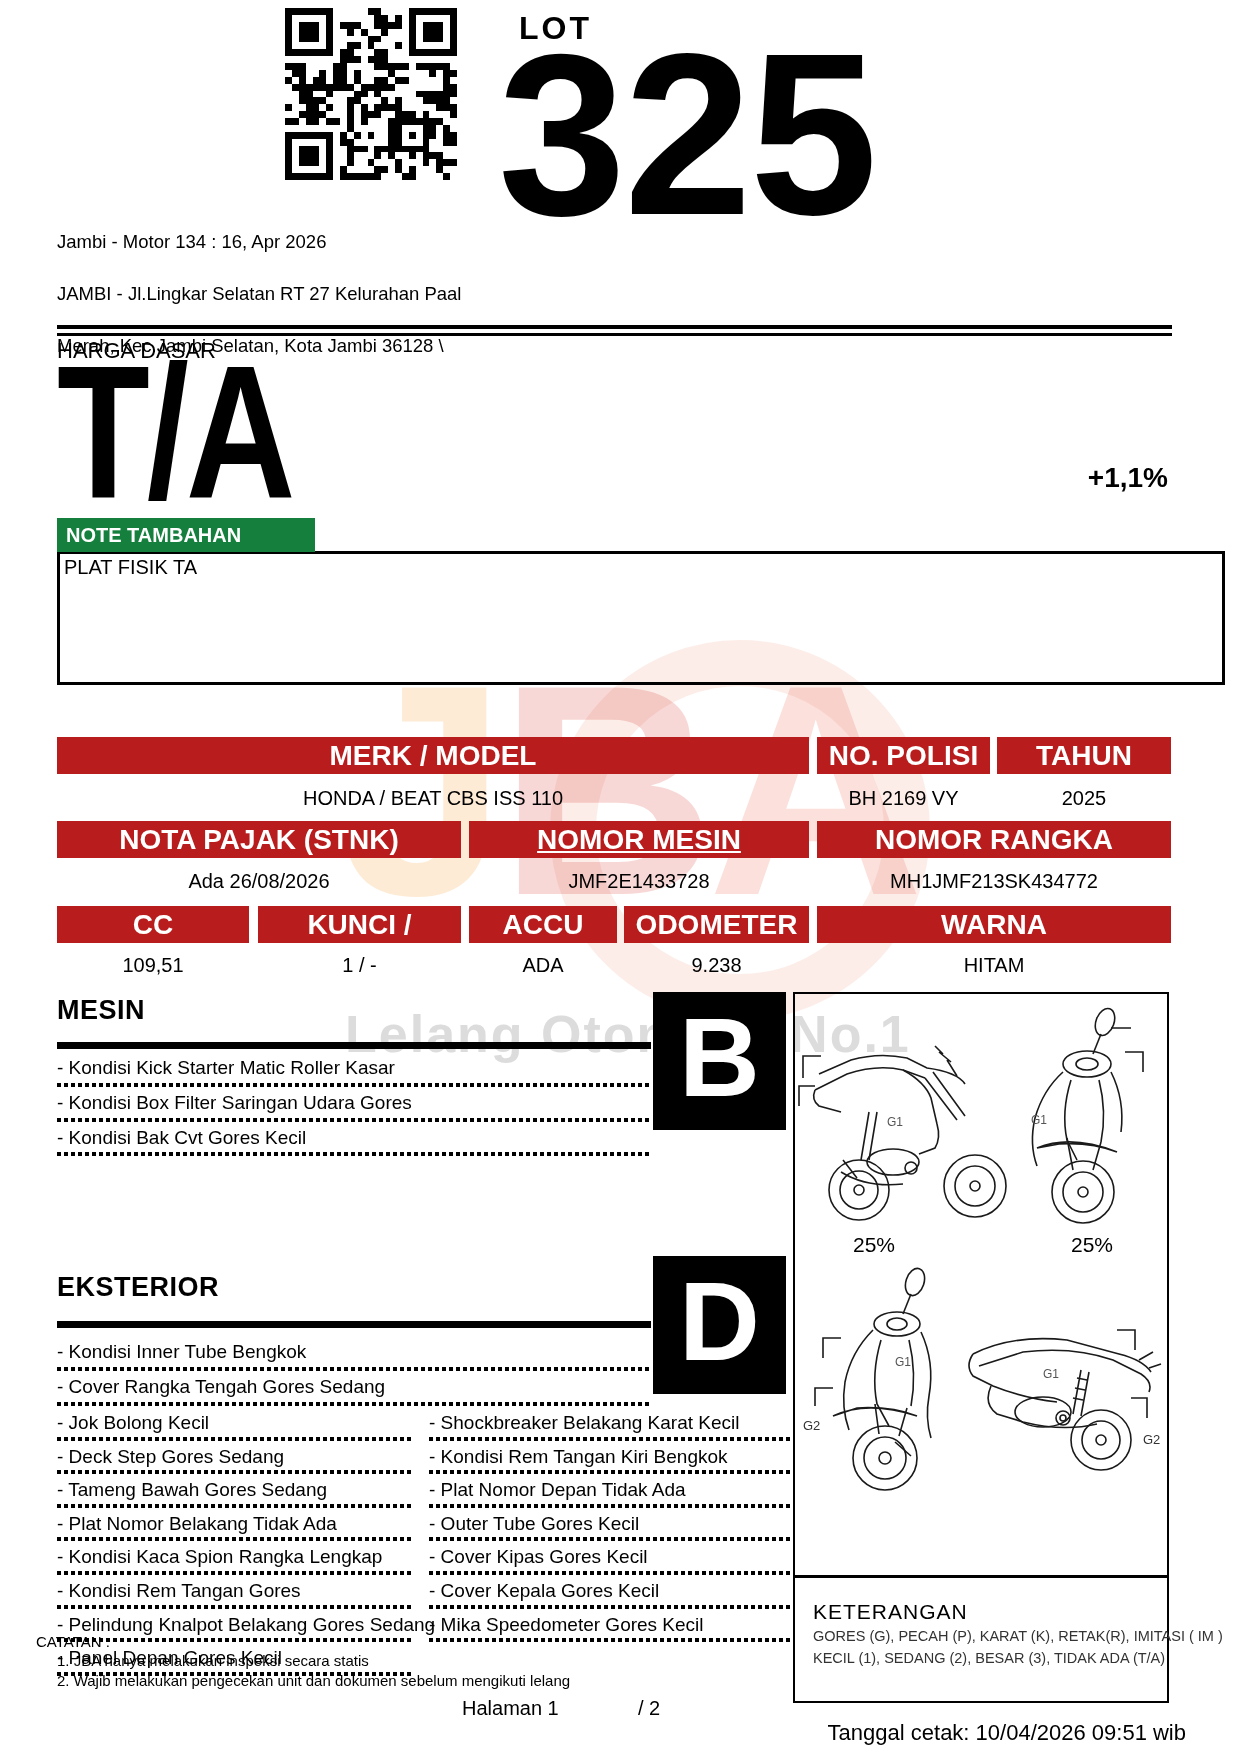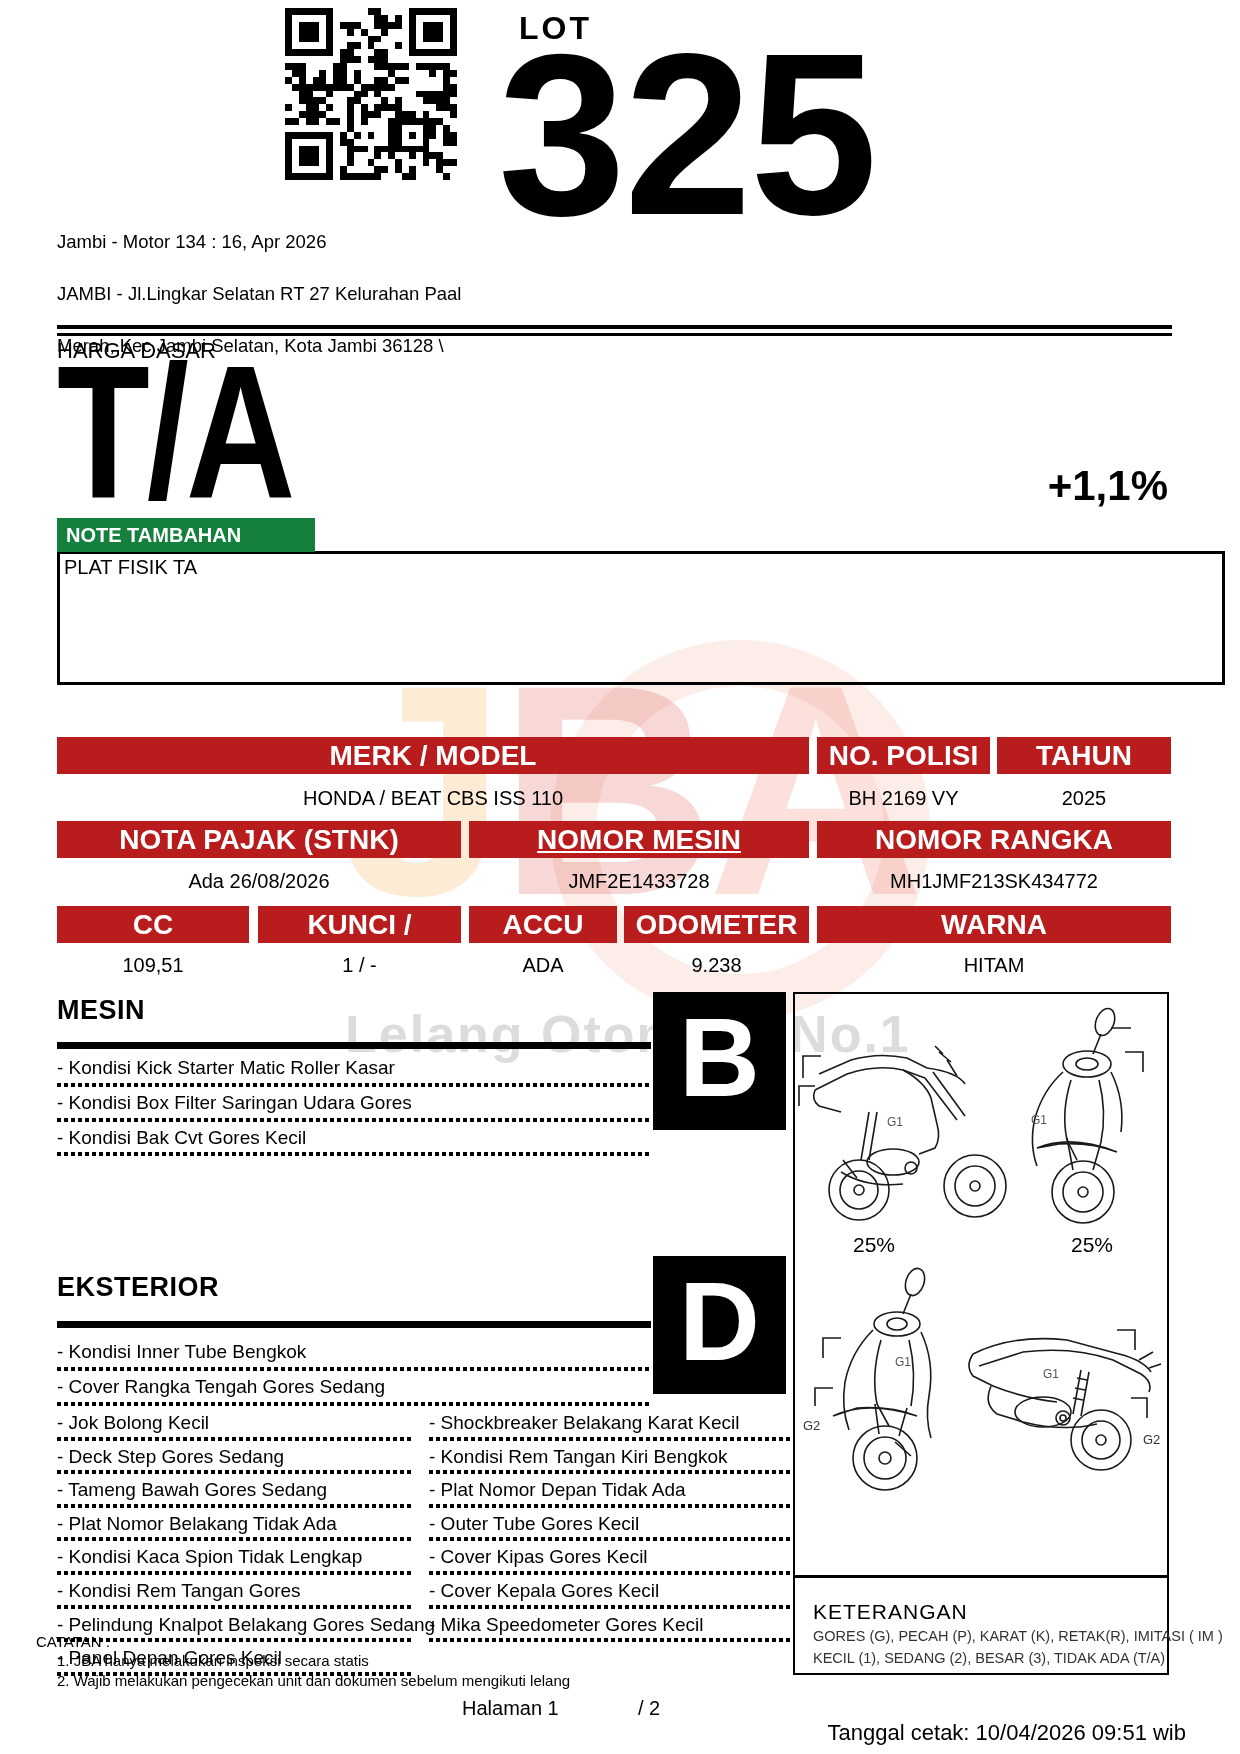--- a/index.html
+++ b/index.html
@@ -30,21 +30,21 @@
   .lot-label { left:519px; top:12px; font-size:32px; font-weight:bold; letter-spacing:3px; line-height:1; }
   .lot-number { left:498px; top:20px; font-size:230px; font-weight:bold; line-height:1; letter-spacing:-2px; }
   .address { left:57px; top:203px; font-size:18.5px; line-height:26px; white-space:pre-line; }
 
   .double-rule { left:57px; top:325px; width:1115px; height:11px;
                  border-top:4px solid #000; border-bottom:3px solid #000; }
 
   .harga-label { left:57px; top:338px; font-size:22px; }
   .ta-value { left:57px; top:336px; font-size:190px; font-weight:bold; line-height:1;
               transform:scaleX(0.8); transform-origin:left top; letter-spacing:-4px; }
-  .pct { left:1000px; top:462px; width:168px; font-size:42px; font-weight:bold; text-align:right; }
+  .pct { left:1000px; top:462px; width:168px; font-size:28px; font-weight:bold; text-align:right; }
 
   .note-label { left:57px; top:518px; width:258px; height:34px; background:#15803d; color:#fff;
                 font-size:20px; font-weight:bold; line-height:34px; padding-left:9px; z-index:2; }
   .note-box { left:57px; top:551px; width:1168px; height:134px; border:3px solid #000; }
   .note-content { position:absolute; left:4px; top:2px; font-size:20px; }
 
   
   .hcell { position:absolute; height:37px; background:#b91c1c; color:#fff; font-size:28px;
            font-weight:bold; text-align:center; line-height:37px; }
   .vcell { position:absolute; height:24px; font-size:20px; text-align:center; line-height:24px; }
@@ -58,21 +58,21 @@
   .cond-list.h33 .cond-row { height:33.6px; }
   .cond-row .txt { font-size:19px; white-space:nowrap; padding-top:1px; }
   .cond-row .dots { position:absolute; left:0; right:0; bottom:4px; height:4px;
     background-image:repeating-linear-gradient(90deg,#000 0 4px,transparent 4px 7px); }
 
   .grade-box { position:absolute; left:653px; width:133px; height:138px; background:#000;
                color:#fff; font-size:112px; font-weight:bold; text-align:center; line-height:132px; }
 
   
   .diagram-box { left:793px; top:992px; width:376px; height:585px; border:2px solid #000; }
-  .ket-box { left:793px; top:1575px; width:376px; height:100px; border:2px solid #000; border-top:3px solid #000; }
+  .ket-box { left:793px; top:1575px; width:376px; height:128px; border:2px solid #000; border-top:3px solid #000; }
   .ket-title { position:absolute; left:18px; top:22px; font-size:21px; letter-spacing:1px; }
   .ket-line1 { position:absolute; left:18px; top:50px; font-size:14.5px; color:#333; white-space:nowrap; }
   .ket-line2 { position:absolute; left:18px; top:72px; font-size:14.5px; color:#333; white-space:nowrap; }
 
   
   .catatan-label { left:36px; top:1633px; font-size:15px; }
   .catatan-1 { left:57px; top:1652px; font-size:15px; }
   .catatan-2 { left:57px; top:1672px; font-size:15px; }
   .halaman { left:462px; top:1697px; font-size:20px; }
   .halaman-total { left:638px; top:1697px; font-size:20px; }
@@ -401,21 +401,21 @@
     </div>
       <div class="cond-row">
       <div class="txt">- Tameng Bawah Gores Sedang</div>
       <div class="dots"></div>
     </div>
       <div class="cond-row">
       <div class="txt">- Plat Nomor Belakang Tidak Ada</div>
       <div class="dots"></div>
     </div>
       <div class="cond-row">
-      <div class="txt">- Kondisi Kaca Spion Tidak Lengkap</div>
+      <div class="txt">- Kondisi Kaca Spion Rangka Lengkap</div>
       <div class="dots"></div>
     </div>
       <div class="cond-row">
       <div class="txt">- Kondisi Rem Tangan Gores</div>
       <div class="dots"></div>
     </div>
       <div class="cond-row">
       <div class="txt">- Pelindung Knalpot Belakang Gores Sedang</div>
       <div class="dots"></div>
     </div>

